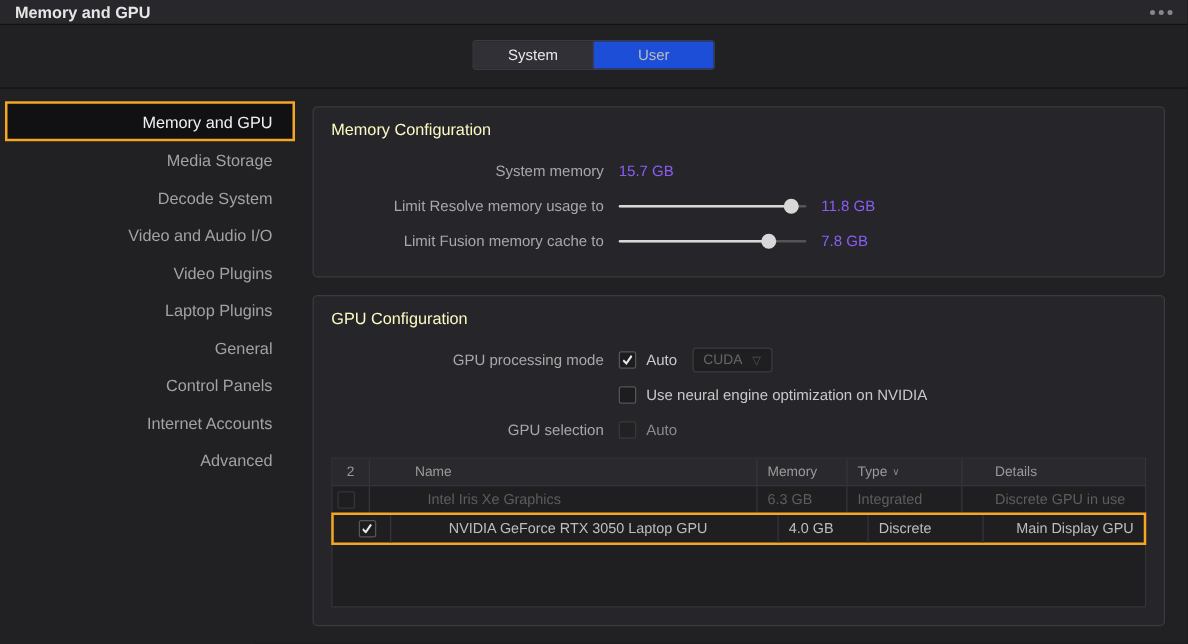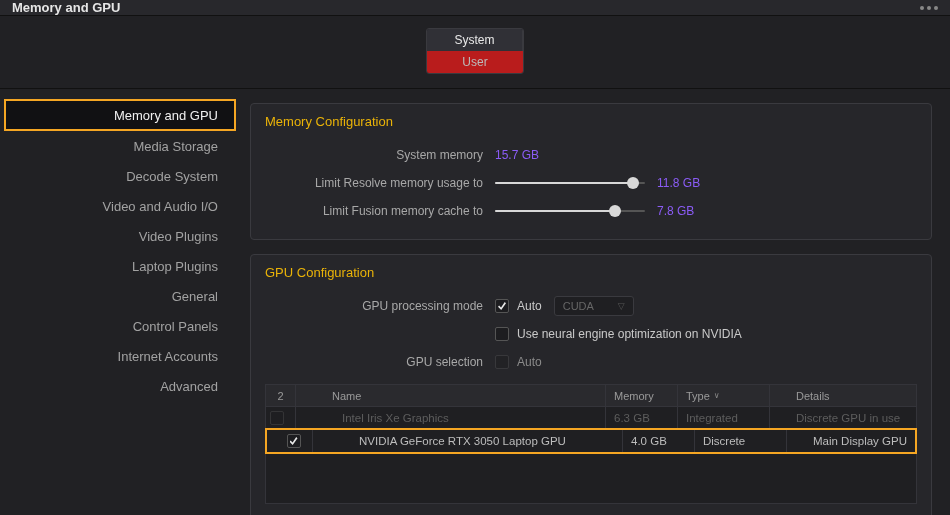--- a/index.html
+++ b/index.html
@@ -11,24 +11,24 @@
   .header {
     height: 28px; background: #28282c; border-bottom: 1px solid #111;
     display: flex; align-items: center; padding: 0 12px; justify-content: space-between;
   }
   .header-title { color: #e6e6e6; font-size: 13px; font-weight: 600; }
   .kebab { color: #888; display: flex; gap: 3px; cursor: pointer; }
   .kebab span { width: 4px; height: 4px; background: #888; border-radius: 50%; display: block; }
 
   
   .tabs-row { display: flex; justify-content: center; padding: 12px 0 14px; border-bottom: 1px solid #111; background: #212124; }
-  .tab-group { display: flex; border: 1px solid #3a3a3f; border-radius: 3px; overflow: hidden; flex-direction: column; }
+  .tab-group { display: flex; border: 1px solid #3a3a3f; border-radius: 3px; overflow: hidden; }
   .tab { width: 96px; height: 22px; display: flex; align-items: center; justify-content: center; font-size: 12px; color: #bbb; cursor: pointer; }
   .tab.active { background: #303036; color: #e8e8e8; border-right: 1px solid #3a3a3f; }
-  .tab:not(.active) { background: #b91c1c; }
+  .tab:not(.active) { background: #1d4ed8; }
 
   .body { flex: 1; display: flex; background: #212124; }
 
   
   .sidebar { width: 236px; padding-top: 10px; }
   .side-item {
     height: 30px; display: flex; align-items: center; justify-content: flex-end;
     padding-right: 18px; font-size: 13px; color: #a2a2a2; cursor: pointer;
   }
   .side-item.active {
@@ -36,39 +36,39 @@
   }
   .side-item.hl { border: 2px solid #f5a623; height: 32px; margin-left: 4px; margin-right: 0; padding-right: 16px; }
 
   
   .main { flex: 1; padding: 14px 18px 0 14px; overflow: hidden; }
 
   .section {
     border: 1px solid #3a3a3f; border-radius: 4px; background: #26262a;
     margin-bottom: 14px;
   }
-  .section-title { font-size: 13px; color: #eab308; padding: 10px 14px 12px; }
+  .section-title { font-size: 13px; color: #fef9c3; padding: 10px 14px 12px; }
 
   .row { display: flex; align-items: center; height: 28px; font-size: 12px; }
   .row .label { width: 230px; text-align: right; color: #a8a8a8; padding-right: 12px; }
   .row .value { width: 60px; color: #8b5cf6; }
   .row .slider-wrap { width: 150px; display: flex; align-items: center; margin-right: 12px; }
 
   .slider-track { position: relative; flex: 1; height: 2px; background: #555; border-radius: 1px; }
   .slider-track::before { content: ""; position: absolute; left: 0; top: 0; height: 2px; background: #d8d8d8; border-radius: 1px; }
   .slider-thumb { position: absolute; top: -5px; width: 12px; height: 12px; background: #d8d8d8; border-radius: 50%; transform: translateX(-50%); }
 
   .sec-body { padding: 0 14px 14px; }
 
   .chk { width: 14px; height: 14px; border: 1px solid #555; border-radius: 2px; display: inline-flex; align-items: center; justify-content: center; margin-right: 8px; background: #1d1d20; flex-shrink: 0; }
   .chk.on::after { content: ""; width: 8px; height: 8px; background: #e8e8e8; clip-path: polygon(14% 44%, 0 60%, 40% 100%, 100% 16%, 84% 0, 38% 68%); }
   .chk.dis { opacity: 0.4; }
 
   .select-dis {
-    width: 80px; height: 20px; border: 1px solid #3a3a3f; border-radius: 3px;
+    width: 64px; height: 20px; border: 1px solid #3a3a3f; border-radius: 3px;
     color: #666; font-size: 11px; display: inline-flex; align-items: center;
     padding: 0 8px; justify-content: space-between; background: #1f1f22;
   }
   .select-dis .chev { font-size: 9px; color: #555; }
 
   
   .table { margin: 8px 0 0; border: 1px solid #34343a; background: #1f1f22; }
   .thead { display: flex; height: 22px; align-items: center; font-size: 11px; color: #9a9a9a; border-bottom: 1px solid #34343a; background: #2a2a2e; }
   .th, .td { padding: 0 8px; border-right: 1px solid #34343a; height: 100%; display: flex; align-items: center; }
   .th:last-child, .td:last-child { border-right: none; }

